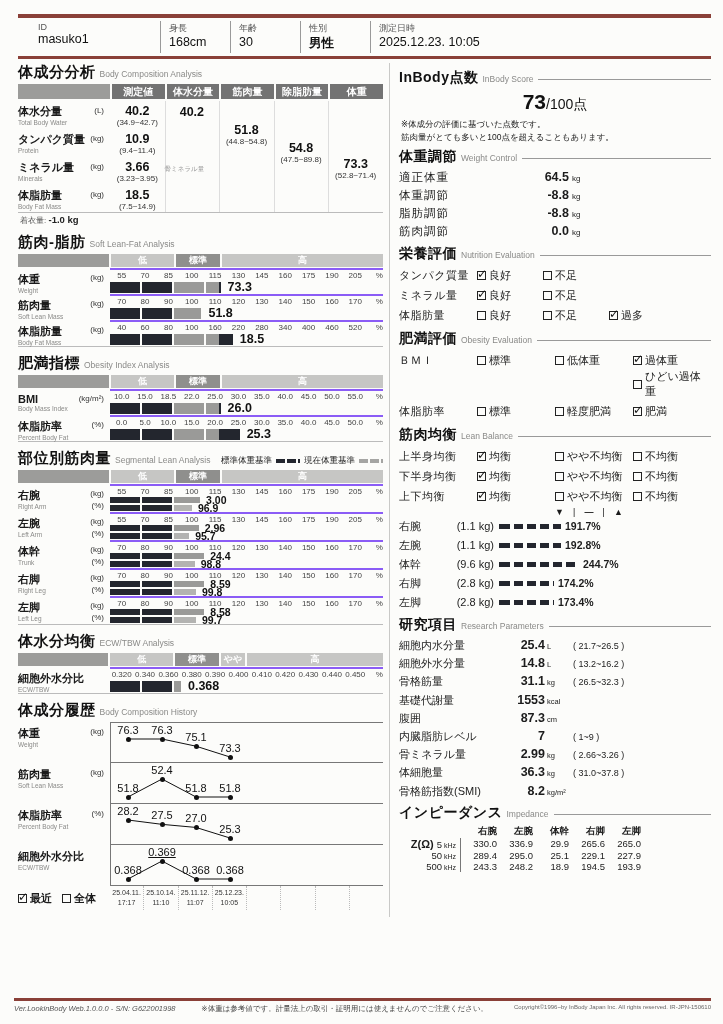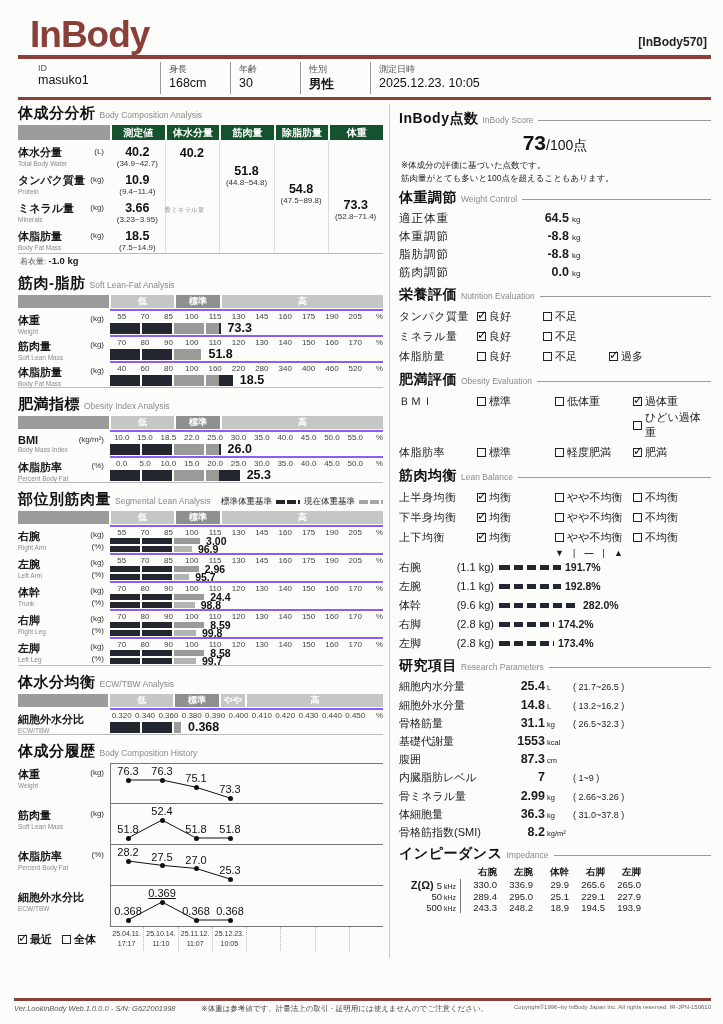--- a/index.html
+++ b/index.html
@@ -56,21 +56,21 @@
   .barval { position:absolute; font-size:12.5px; font-weight:bold; color:#111; top:-1px; white-space:nowrap; }
   .barval.small { font-size:10.5px; top:-2px; }
   .seg-legend { display:flex; justify-content:flex-end; align-items:center; font-size:8.5px; color:#222; gap:4px; margin-left:auto; }
   .swatch { display:inline-block; width:24px; height:4px; background-image:repeating-linear-gradient(90deg, transparent 0 9px, #fcfcfa 9px 11px); }
   .swatch.dark { background-color:#23262e; } .swatch.gray { background-color:#a5a5a3; }
   .hairline-bottom { border-bottom:1px solid #bbb; }
 
   
   .bc-header { display:flex; height:15px; margin-bottom:2px; }
   .bc-hlabel { width:92px; background:#9c9c9a; margin-right:2px; }
-  .bc-hcell { flex:1; background:#14532d; color:#fff; font-size:10px; font-weight:bold; text-align:center; line-height:15px; margin-right:2px; }
+  .bc-hcell { flex:1; background:#737373; color:#fff; font-size:10px; font-weight:bold; text-align:center; line-height:15px; margin-right:2px; }
   .bc-hcell:last-child { margin-right:0; }
   .bc-body { display:flex; position:relative; border-bottom:1px solid #bbb; height:112px; }
   .bc-labels { width:92px; }
   .bc-lrow { height:28px; position:relative; padding-top:3px; }
   .bc-vals { flex:1; position:relative; }
   .bc-colsep { position:absolute; top:0; bottom:0; border-left:1px solid #ddd; }
   .bc-val { position:absolute; text-align:center; }
   .bc-num { font-size:12.5px; font-weight:bold; color:#111; }
   .bc-rng { font-size:8px; color:#333; }
   .bc-note { font-size:6.5px; color:#999; }
@@ -137,24 +137,20 @@
   .footer { position:absolute; left:14px; right:12px; bottom:10px; border-top:3px solid #8a4038; padding-top:3px; display:flex; justify-content:space-between; align-items:flex-start; }
   .ft-ver { font-size:7.5px; color:#555; font-style:italic; }
   .ft-note { font-size:7.5px; color:#444; }
   .ft-copy { font-size:6px; color:#666; }
 </style>
 </head>
 <body>
 
 <div class="page">
 
-  <div class="hd-top">
-    <div class="logo">InBody</div>
-    <div class="model">[InBody570]</div>
-  </div>
   <hr class="rule">
   <div class="infobar" id="infobar">
       <div class="infocell">
         <div class="inflab">ID</div>
         <div class="infval">masuko1</div>
       </div>
       <div class="infocell">
         <div class="inflab">身長</div>
         <div class="infval">168cm</div>
       </div>
@@ -1013,21 +1009,21 @@
               <span class="sf-barzone">
                 <span class="sf-bar" style="width: 62px;"></span>
                 <span class="sf-pct">192.8%</span>
               </span>
             </div>
             <div class="sf-row">
               <span class="sf-part">体幹</span>
               <span class="sf-kg">(9.6 kg)</span>
               <span class="sf-barzone">
                 <span class="sf-bar" style="width: 80px;"></span>
-                <span class="sf-pct">282.0%</span>
+                <span class="sf-pct">244.7%</span>
               </span>
             </div>
             <div class="sf-row">
               <span class="sf-part">右脚</span>
               <span class="sf-kg">(2.8 kg)</span>
               <span class="sf-barzone">
                 <span class="sf-bar" style="width: 55px;"></span>
                 <span class="sf-pct">174.2%</span>
               </span>
             </div>

